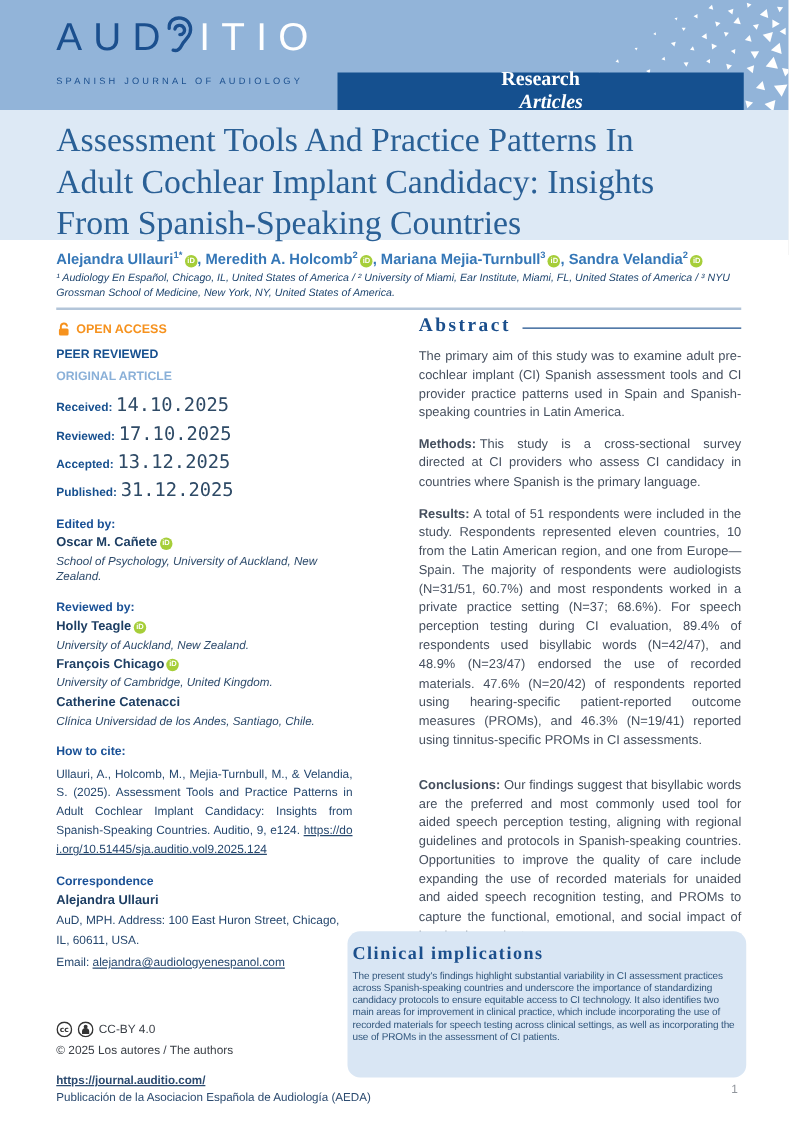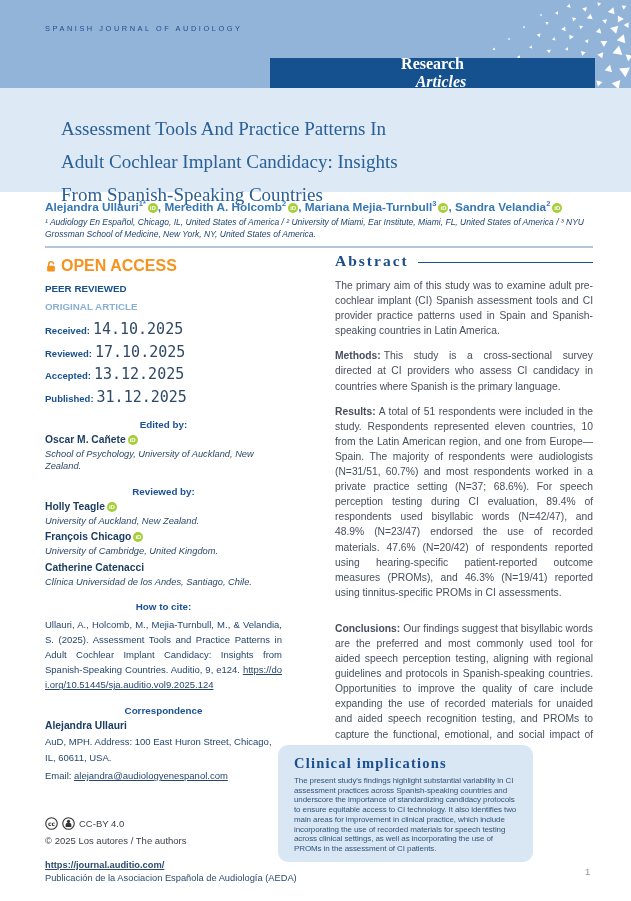--- a/index.html
+++ b/index.html
@@ -16,64 +16,64 @@
   .logo-itio{color:#ffffff;}
   .ear{margin:0 4px 0 -5px;display:block;}
   .tagline{margin-top:12px;font-size:7.4px;letter-spacing:2.55px;color:#1b4f8e;font-weight:500;}
   .banner{position:absolute;left:270px;top:58px;width:325px;height:30px;background:#15508f;
           color:#fff;display:flex;align-items:center;justify-content:center;
           font-family:"Liberation Serif",serif;font-size:16px;font-weight:600;flex-direction:column;}
   .banner em{margin-left:17px;}
 
   
   .title-sec{position:absolute;top:88px;left:0;width:631px;height:104px;background:#dde9f5;}
-  .title-sec h1{margin:16px;padding:8px 0 0 45px;font-family:"Liberation Serif",serif;
-                font-weight:500;font-size:19px;line-height:33px;color:#2a6096;}
+  .title-sec h1{margin:0;padding:8px 0 0 45px;font-family:"Liberation Serif",serif;
+                font-weight:500;font-size:27px;line-height:33px;color:#2a6096;}
 
   
   .authors{position:absolute;left:45px;top:199px;width:566px;font-size:11.8px;font-weight:700;color:#3577b7;}
   .authors sup{font-size:7.5px;}
   .orcid{display:inline-block;width:10px;height:10px;border-radius:50%;background:#a6ce39;color:#fff;
          font-size:6px;font-weight:700;text-align:center;line-height:10px;margin-left:2px;vertical-align:1px;}
   .affils{position:absolute;left:45px;top:217px;width:558px;font-size:8.5px;font-style:italic;
           color:#1d446e;line-height:11.5px;font-weight:500;}
   .divider{position:absolute;left:45px;top:246px;width:548px;height:2px;background:#b3c5d9;}
 
   
   .sidebar{position:absolute;left:45px;top:257px;width:237px;color:#25476e;}
-  .oa-row{display:flex;align-items:center;gap:4px;color:#f6921e;font-weight:700;font-size:16px;}
+  .oa-row{display:flex;align-items:center;gap:4px;color:#f6921e;font-weight:700;font-size:10px;}
   .peer{margin-top:8px;font-weight:700;color:#17508f;font-size:9.8px;}
   .orig{margin-top:7px;font-weight:700;color:#8ab0d8;font-size:9.8px;}
   .dates{margin-top:8px;}
   .date-row{margin-top:4.6px;font-size:9.5px;}
   .dlabel{font-weight:700;color:#17508f;}
   .dval{font-family:"DejaVu Sans Mono",monospace;font-size:15px;color:#2e4a66;margin-left:3px;}
-  .sb-label{font-weight:700;color:#1a5196;font-size:9.8px;text-align:center;}
+  .sb-label{font-weight:700;color:#1a5196;font-size:9.8px;}
   .sb-sec{margin-top:13px;}
   .sb-name{margin-top:4px;font-weight:700;color:#1d3e63;font-size:10.3px;}
   .sb-affil{margin-top:3px;font-style:italic;font-size:9.3px;color:#2c4a6b;line-height:12.5px;}
   .cite{margin:5px 0 0 0;font-size:9.5px;line-height:15px;text-align:justify;color:#25476e;}
   .ulink{color:#25476e;text-decoration:underline;word-break:break-all;cursor:pointer;}
   .corr-addr{margin-top:3px;font-size:9.5px;line-height:15.5px;}
   .email-row{margin-top:5px;font-size:9.5px;}
 
   
   .main-col{position:absolute;left:335px;top:252px;width:258px;}
   .abs-head{display:flex;align-items:center;}
   .abs-title{font-family:"Liberation Serif",serif;font-weight:700;font-size:15.5px;
              letter-spacing:2px;color:#1b4f8c;}
   .abs-rule{flex:1;height:1.5px;background:#1b4f8c;margin-left:9px;margin-top:3px;}
   .main-col p{margin:10px 0 0 0;font-size:10.3px;line-height:15.1px;text-align:justify;color:#454f5e;}
   .main-col p.first{margin-top:8px;}
   .main-col p.concl{margin-top:21px;}
   .plabel{font-weight:700;margin-right:3px;}
 
   
-  .clinical{position:absolute;left:278px;top:745px;width:255px;height:117px;background:#d9e6f4;
-            border-radius:10px;padding:10px 16px;box-sizing:border-box;}
+  .clinical{position:absolute;left:278px;top:745px;width:319px;height:117px;background:#d9e6f4;
+            border-radius:10px;padding:10px 4px;box-sizing:border-box;}
   .clin-head{font-family:"Liberation Serif",serif;font-weight:700;font-size:14.5px;
              letter-spacing:1.2px;color:#1b4f8c;}
   .clin-body{margin-top:4px;font-size:8px;line-height:9.7px;color:#31567c;letter-spacing:-0.1px;}
 
   
   .footer{position:absolute;left:45px;top:817px;font-size:9.5px;color:#3a3f46;}
   .lic-row{display:flex;align-items:center;gap:4px;font-weight:500;}
   .copy{margin-top:5px;}
   .furl{margin-top:13px;}
   .ulink2{color:#2b4a6f;text-decoration:underline;font-weight:700;font-size:9.3px;cursor:pointer;}
@@ -141,20 +141,30 @@
         <use href="#tri" transform="translate(93 69) rotate(70) scale(.3)"></use>
         <use href="#tri" transform="translate(123 49) rotate(15) scale(.35)"></use>
         <use href="#tri" transform="translate(138 39) rotate(55) scale(.3)"></use>
         <use href="#tri" transform="translate(153 27) rotate(25) scale(.3)"></use>
         <use href="#tri" transform="translate(170 15) rotate(45) scale(.3)"></use>
       <use href="#tri" transform="translate(60 82) rotate(20) scale(.3)"></use>
         <use href="#tri" transform="translate(74 84) rotate(50) scale(.32)"></use>
     </svg>
 
     <div class="logo">
+      <div class="logo-row">
+        <span class="logo-aud">AUD</span>
+        <span class="ear">
+          <svg width="23" height="31" viewBox="0 0 24 32">
+            <path d="M3.5 11 C3 4.5 8.5 1.5 13.5 2.5 C19.5 3.7 22.5 9 21 14.5 C19.8 19 16 21 14 25 C12.4 28.2 9.8 30.2 6.8 29.2" fill="none" stroke="#1b4f8e" stroke-width="2.8" stroke-linecap="round"></path>
+            <path d="M8.3 11.5 C9 7.8 14.2 7.6 15.8 10.6 C17.3 13.5 15.2 16.2 12.4 16.2" fill="none" stroke="#1b4f8e" stroke-width="2.8" stroke-linecap="round"></path>
+          </svg>
+        </span>
+        <span class="logo-itio">ITIO</span>
+      </div>
       <div class="tagline">SPANISH JOURNAL OF AUDIOLOGY</div>
     </div>
 
     <div class="banner">
       <span>Research</span>
       <em>Articles</em>
     </div>
   </header>
 
   <section class="title-sec">

